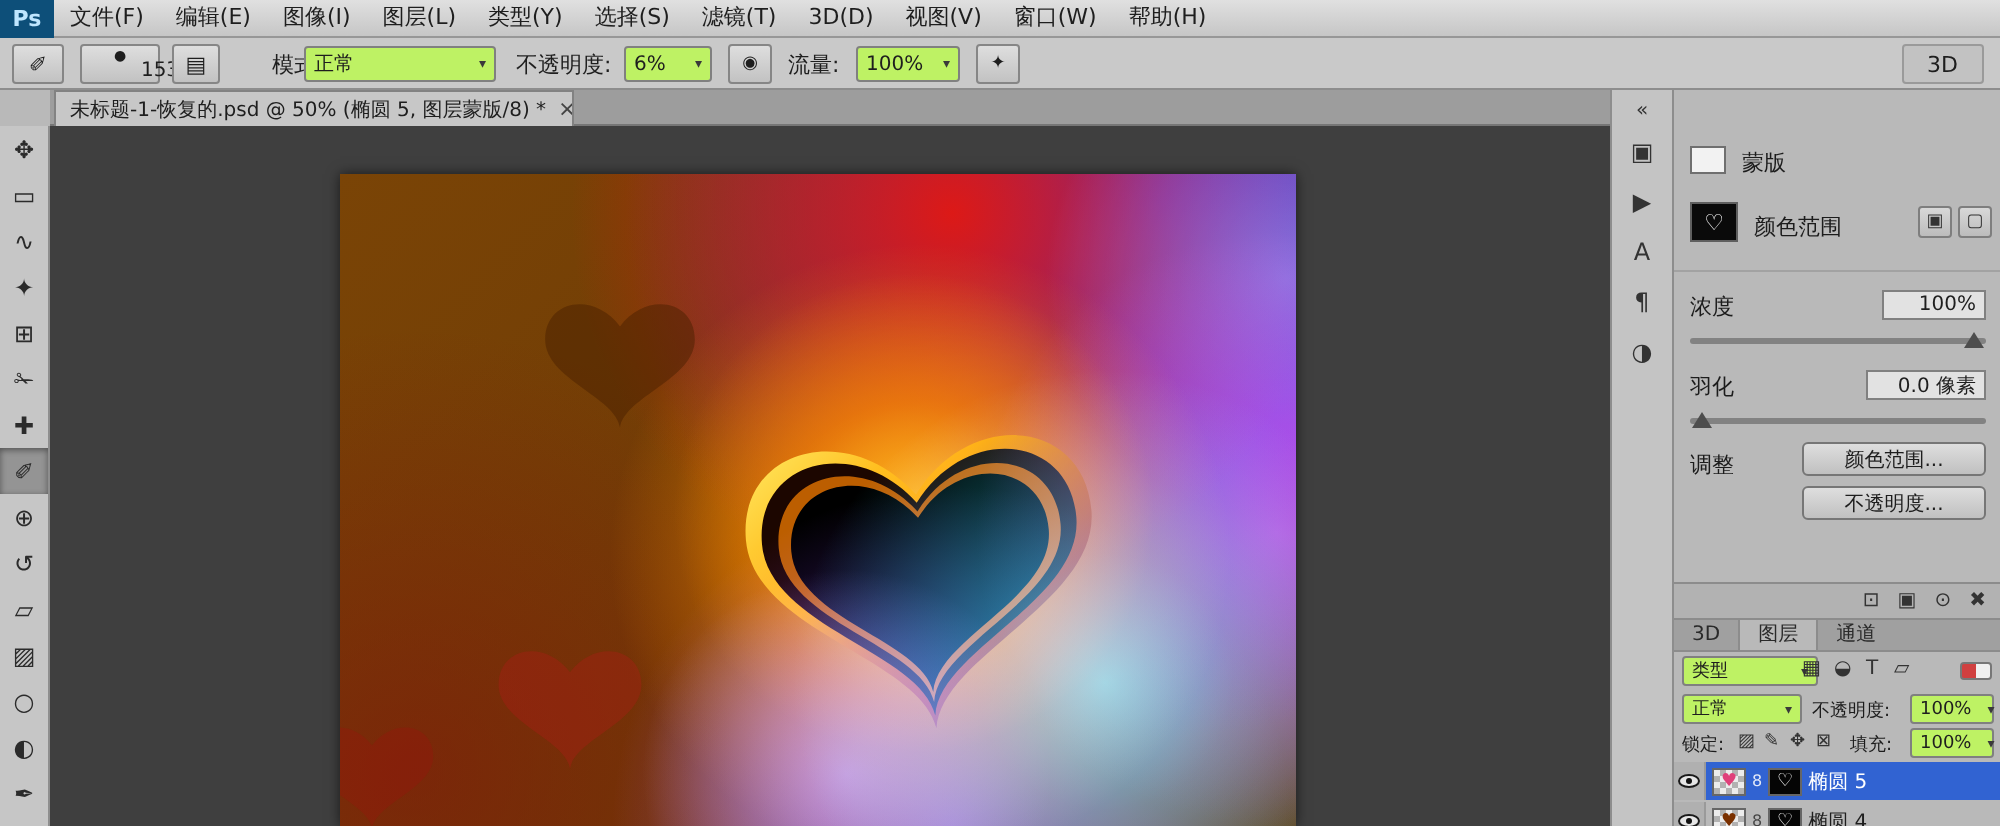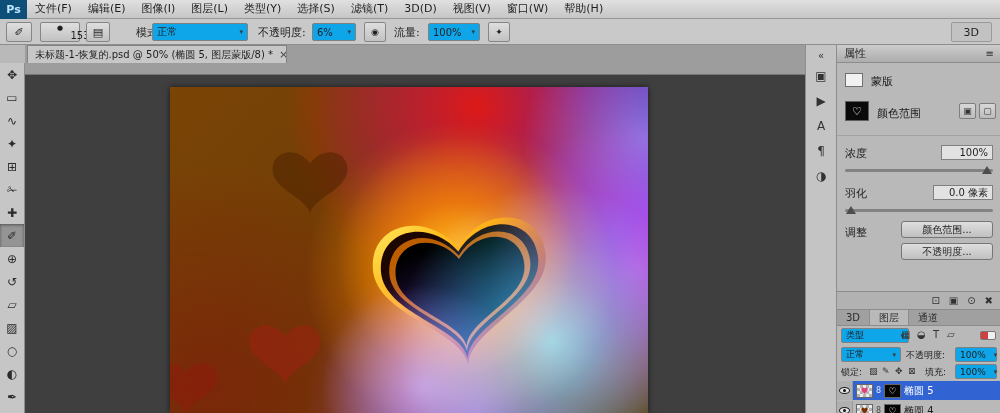--- a/index.html
+++ b/index.html
@@ -14,29 +14,29 @@
 .pslogo{width:27px;height:19px;background:#0d4f79;color:#bfe6ff;font-weight:bold;font-size:11px;
   display:flex;align-items:center;justify-content:center;}
 .menu-item{padding:16px 8px;line-height:18px;font-size:11px;cursor:default;white-space:nowrap;}
 
 
 .optionsbar{position:absolute;left:0;top:19px;width:1000px;height:26px;background:#c9c9c9;
   border-bottom:1px solid #8d8d8d;z-index:29;}
 .opt{position:absolute;top:3px;height:20px;display:flex;align-items:center;}
 .chip{border:1px solid #868686;background:linear-gradient(#dedede,#c2c2c2);border-radius:2px;
   display:flex;align-items:center;justify-content:center;height:20px;}
-.sel-box{background:#0ea5e9;border:1px solid #808080;border-radius:2px;height:18px;
+.sel-box{background:#bef264;border:1px solid #808080;border-radius:2px;height:18px;
   display:flex;align-items:center;font-size:10px;padding:0 4px;gap:4px;}
 .arr{font-size:7px;color:#3a3a3a;margin-left:auto;padding-left:4px;}
 .opt-label{font-size:11px;white-space:nowrap;}
 .ws-switcher{position:absolute;right:8px;top:3px;height:20px;padding:0 12px;font-size:11px;
   display:flex;align-items:center;border:1px solid #9a9a9a;border-radius:2px;background:#c2c2c2;}
 
 
-.tabbar{position:absolute;left:25px;top:45px;width:780px;height:30px;background:#9d9d9d;
+.tabbar{position:absolute;left:25px;top:45px;width:780px;height:18px;background:#9d9d9d;
   border-bottom:1px solid #767676;z-index:10;}
 .doctab{position:absolute;left:2px;top:0;height:18px;max-width:260px;background:#c7c7c7;
   border:1px solid #828282;border-bottom:none;display:flex;align-items:center;gap:6px;
   padding:0 7px;font-size:10px;white-space:nowrap;overflow:hidden;}
 .tab-close{font-size:11px;color:#444;line-height:10px;}
 
 
 .toolcol{position:absolute;left:0;top:63px;width:25px;height:350px;background:#c6c6c6;
   border-right:1px solid #8e8e8e;z-index:10;}
 .tool{width:24px;height:23px;display:flex;align-items:center;justify-content:center;
@@ -292,24 +292,20 @@
     <div class="sicon small">«</div>
     <div class="sicon">▣</div>
     <div class="sicon">▶</div>
     <div class="sicon">A</div>
     <div class="sicon">¶</div>
     <div class="sicon">◑</div>
   </div>
 
   <div class="rpanel">
 
-    <div class="phead">
-      <span>属性</span>
-      <span class="pmenu">≡</span>
-    </div>
 
     <div class="mask-chip" style="left:8px;top:28px;width:18px;height:14px;"></div>
     <span class="prow-label" style="left:34px;top:29px;">蒙版</span>
 
     <div class="mask-thumb" style="left:8px;top:56px;width:24px;height:20px;font-size:11px;">
       <span>♡</span>
     </div>
     <span class="prow-label" style="left:40px;top:61px;">颜色范围</span>
     <div class="mini-btn" style="left:122px;top:58px;">
       <span>▣</span>

